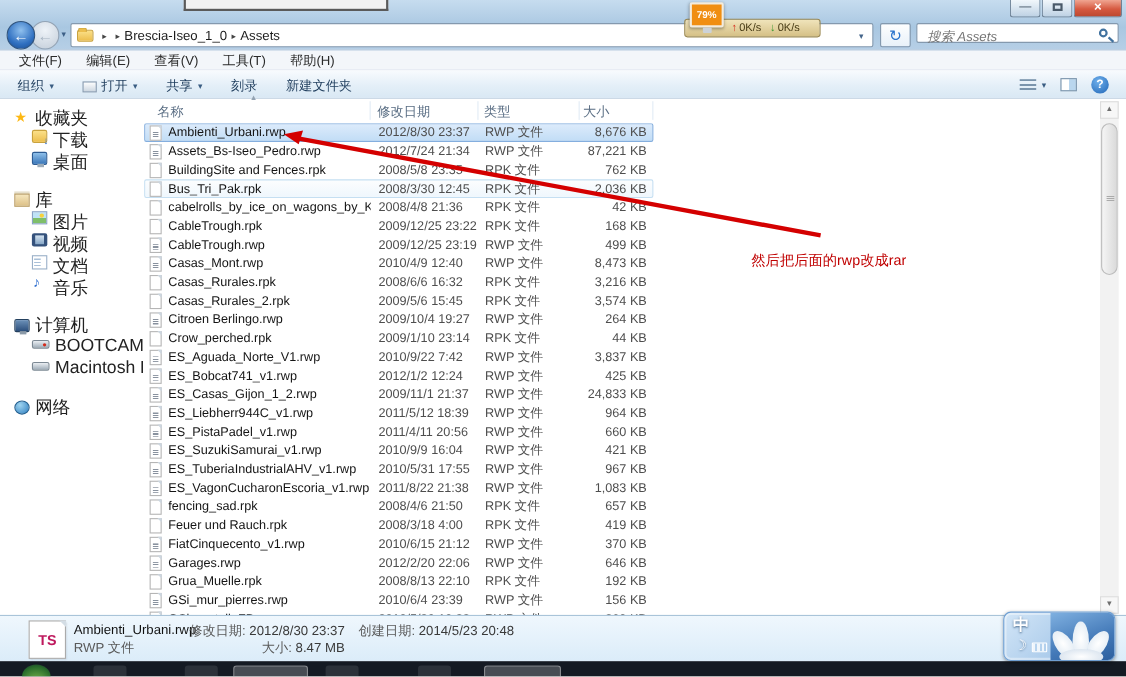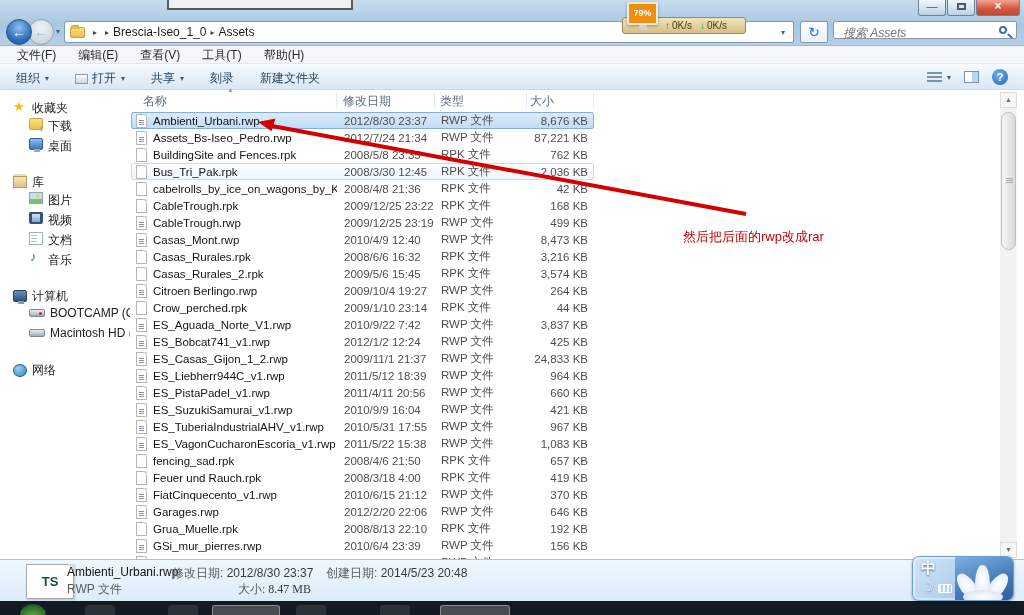--- a/index.html
+++ b/index.html
@@ -76,21 +76,21 @@
     background:repeating-linear-gradient(#7a94ac 0 2px,transparent 2px 4px); }
   .ic-preview{ width:15px; height:12px; border:1px solid #7a94ac;
     background:linear-gradient(90deg,#fff 55%,#b9d6ee 45%); }
   .ic-help{ width:16px; height:16px; border-radius:50%; color:#fff; font-size:11px; font-weight:bold;
     text-align:center; line-height:16px;
     background:radial-gradient(circle at 40% 32%,#6fb0ec,#2166b6); }
 
   
   .main{ position:absolute; left:0; top:90px; width:100%; height:469px; background:#fff; }
   .sidebar{ position:absolute; left:0; top:0; width:130px; height:100%; padding-top:8px;
-    font-size:12px; color:#222; overflow:hidden; }
+    font-size:16px; color:#222; overflow:hidden; }
   .sb-head{ display:flex; align-items:center; height:20px; padding-left:13px; }
   .sb-item{ display:flex; align-items:flex-start; height:20px; padding-left:29px; white-space:nowrap; }
   .sb-gap{ margin-top:14px; }
   .ic{ display:inline-block; width:14px; height:12px; margin-right:5px; position:relative; flex:0 0 14px; }
   .ic-star::before{ content:"★"; position:absolute; left:0; top:-3px; color:#fdb813; font-size:13px; }
   .ic-download{ background:linear-gradient(#fbe089,#ecbe4d); border:1px solid #c9a23d; border-radius:2px; }
   .ic-download::after{ content:"↓"; position:absolute; right:-2px; bottom:-4px; color:#2f6fd0;
     font-size:9px; font-weight:bold; }
   .ic-desktop{ background:linear-gradient(#8fc0ea,#3a76b8); border:1px solid #2d5c94; border-radius:2px; }
   .ic-desktop::after{ content:""; position:absolute; left:4px; bottom:-3px; width:6px; height:3px; background:#9cabb8; }
@@ -150,29 +150,29 @@
   .vs-thumb::after{ content:""; position:absolute; left:4px; top:65px; width:7px; height:5px;
     background:repeating-linear-gradient(#aaa 0 1px,transparent 1px 2px); }
 
   
   .arrow-svg{ position:absolute; left:0; top:0; width:1024px; height:615px; pointer-events:none; z-index:5; }
   .annotation{ position:absolute; left:683px; top:228px; font-size:13px; color:#c00000; z-index:5; }
 
   
   .detail{ position:absolute; left:0; top:559px; width:100%; height:42px; z-index:4;
     background:linear-gradient(#eff7fd,#dbecf9); border-top:1px solid #a9c4d9; font-size:12px; color:#3a3a3a; }
-  .ts-icon{ position:absolute; left:26px; top:4px; width:48px; height:35px; background:#fff;
-    border:1px solid #ababab; box-shadow:1px 1px 2px rgba(0,0,0,.18); color:#14532d;
+  .ts-icon{ position:absolute; left:26px; top:4px; width:34px; height:35px; background:#fff;
+    border:1px solid #ababab; box-shadow:1px 1px 2px rgba(0,0,0,.18); color:#be185d;
     font-weight:bold; font-size:13px; text-align:center; line-height:34px; }
   .ts-icon::after{ content:""; position:absolute; top:-1px; right:-1px; width:0; height:0;
     border-top:6px solid #d3dde5; border-left:6px solid transparent; }
   .d-abs{ position:absolute; white-space:nowrap; }
   .d-name{ left:67px; top:5px; color:#121212; }
   .d-mod{ left:172px; top:5px; } .d-cre{ left:326px; top:5px; }
-  .d-type{ left:67px; top:21px; color:#5a5a5a; } .d-size{ left:238px; top:21px;font-family:Liberation Serif, serif; }
+  .d-type{ left:67px; top:21px; color:#5a5a5a; } .d-size{ left:238px; top:21px; }
   .d-lbl{ color:#5a5a5a; }
 
   
   .taskbar{ position:absolute; left:0; top:601px; width:100%; height:14px; background:#141a23; z-index:3; }
   .tk-orb{ position:absolute; left:20px; top:3px; width:26px; height:22px; border-radius:50%;
     background:radial-gradient(circle at 50% 80%,#9adf5a,#2c7a2c 70%,#123); opacity:.85; }
   .tk-btn{ position:absolute; top:4px; height:12px; border-radius:3px 3px 0 0; background:rgba(255,255,255,.10); }
   .tk-btn.lit{ background:rgba(255,255,255,.22); border:1px solid rgba(255,255,255,.35); }
   .ime{ position:absolute; left:912px; top:556px; width:102px; height:45px; border-radius:7px;
     border:1px solid #6f9fd2; background:linear-gradient(135deg,#d3e6f7,#8fb8e2);
@@ -468,21 +468,21 @@
           <div class="frow">
             <span class="fic rwp"></span>
             <span class="c name">ES_TuberiaIndustrialAHV_v1.rwp</span>
             <span class="c date">2010/5/31 17:55</span>
             <span class="c type">RWP 文件</span>
             <span class="c size">967 KB</span>
           </div>
           <div class="frow">
             <span class="fic rwp"></span>
             <span class="c name">ES_VagonCucharonEscoria_v1.rwp</span>
-            <span class="c date">2011/5/22 15:38</span>
+            <span class="c date">2011/8/22 21:38</span>
             <span class="c type">RWP 文件</span>
             <span class="c size">1,083 KB</span>
           </div>
           <div class="frow">
             <span class="fic rpk"></span>
             <span class="c name">fencing_sad.rpk</span>
             <span class="c date">2008/4/6 21:50</span>
             <span class="c type">RPK 文件</span>
             <span class="c size">657 KB</span>
           </div>

